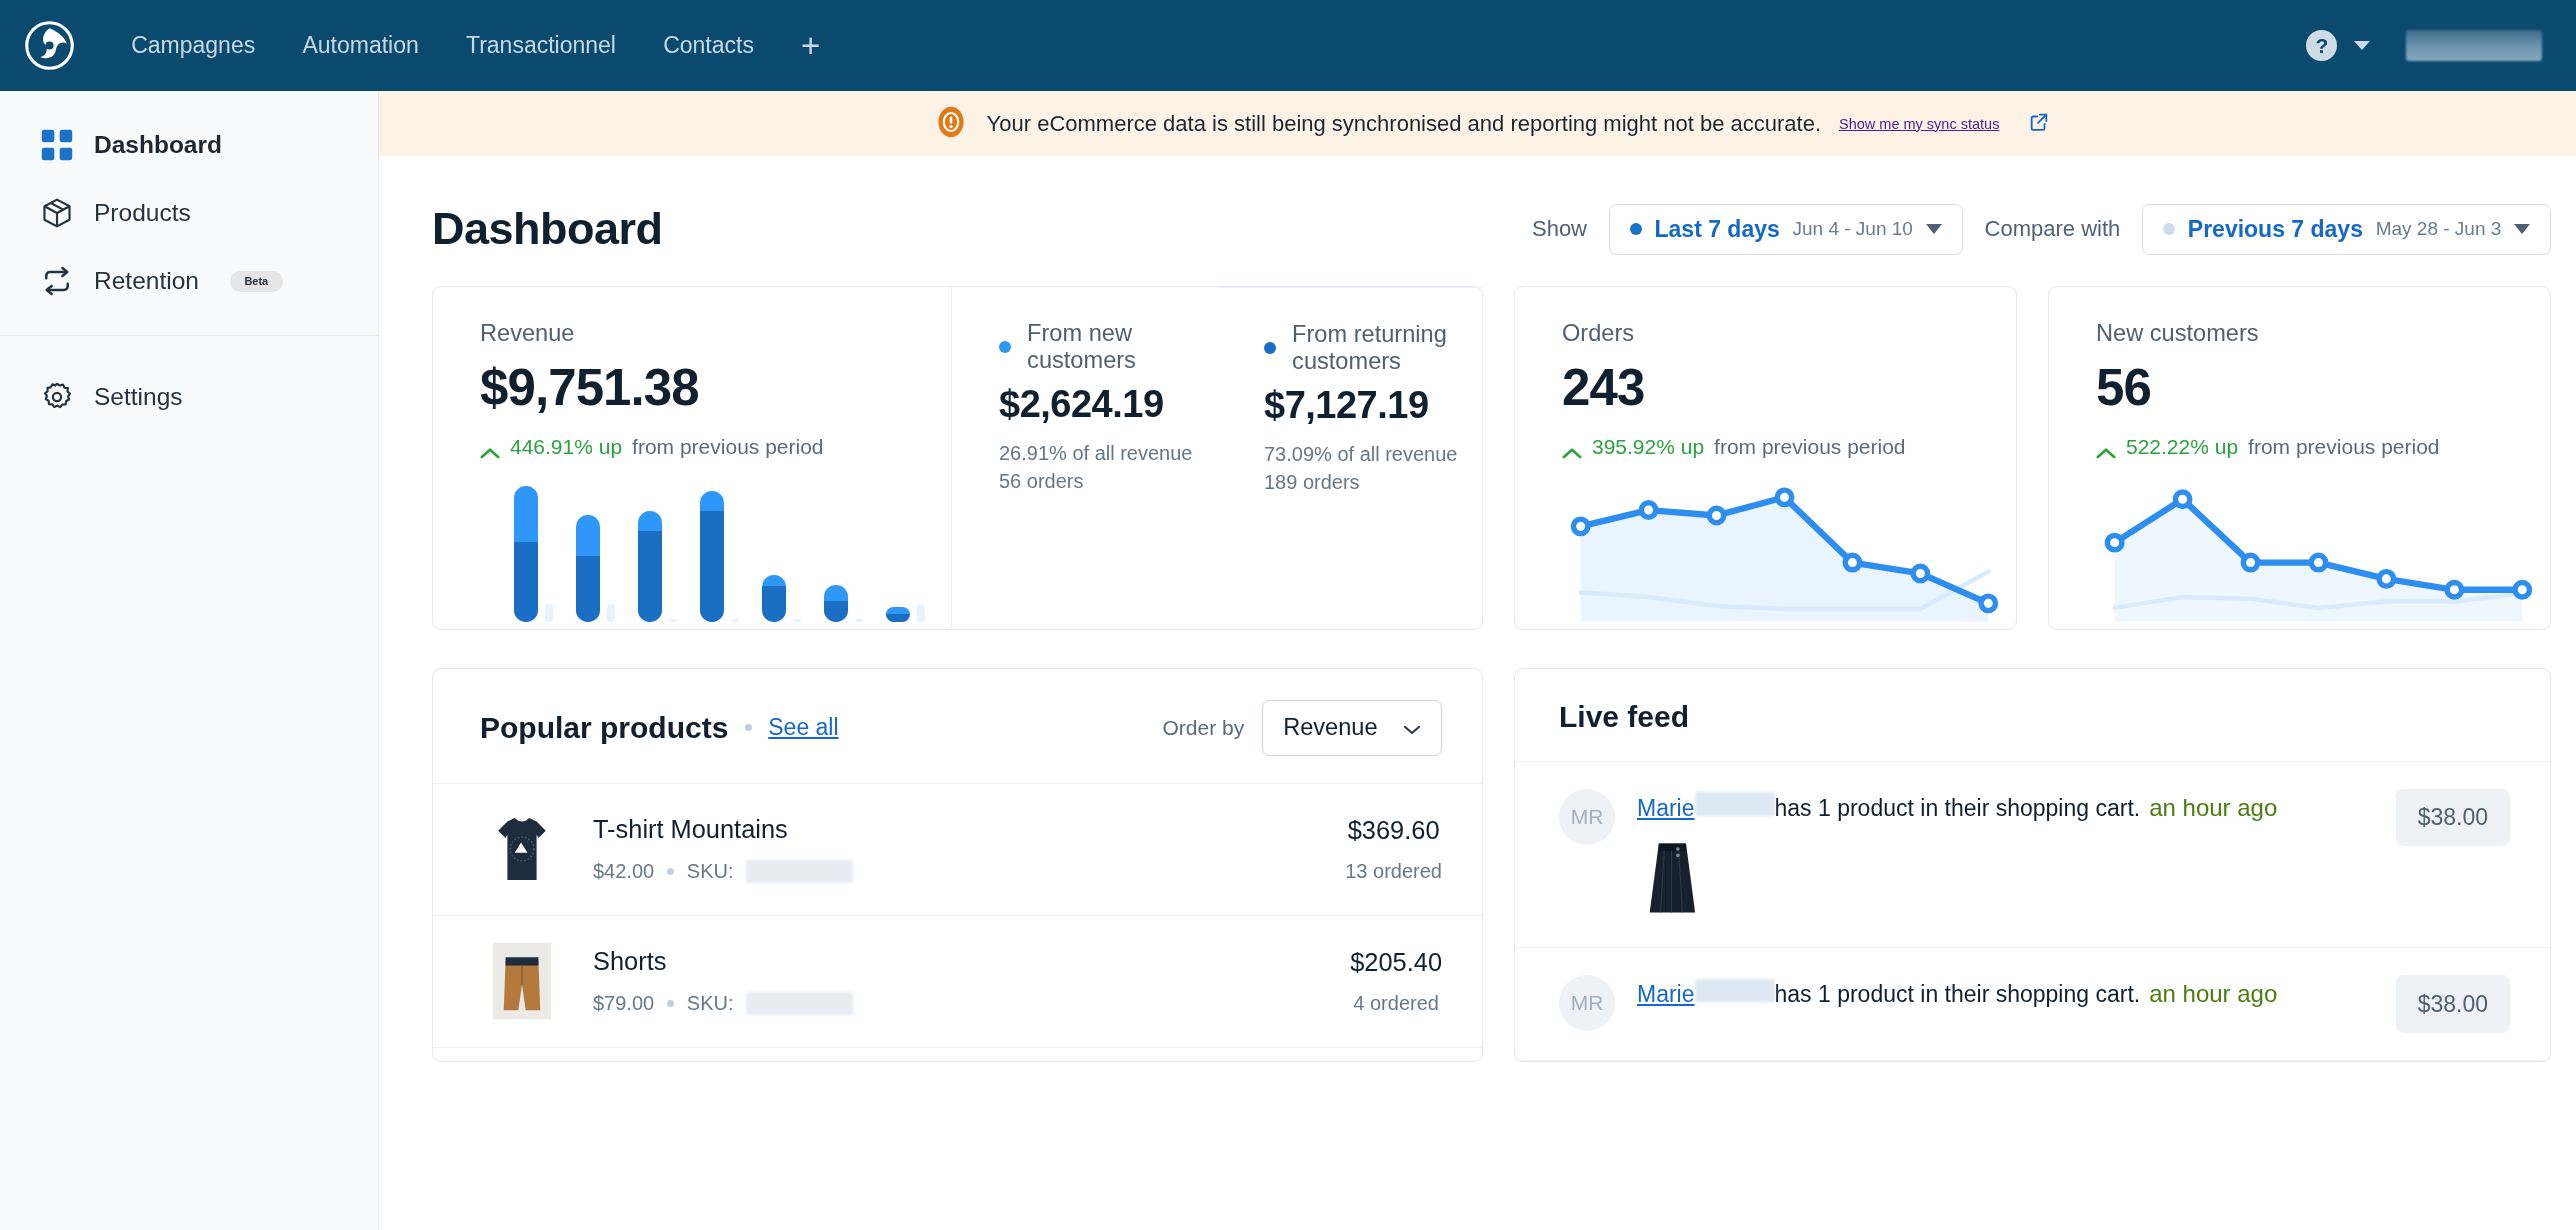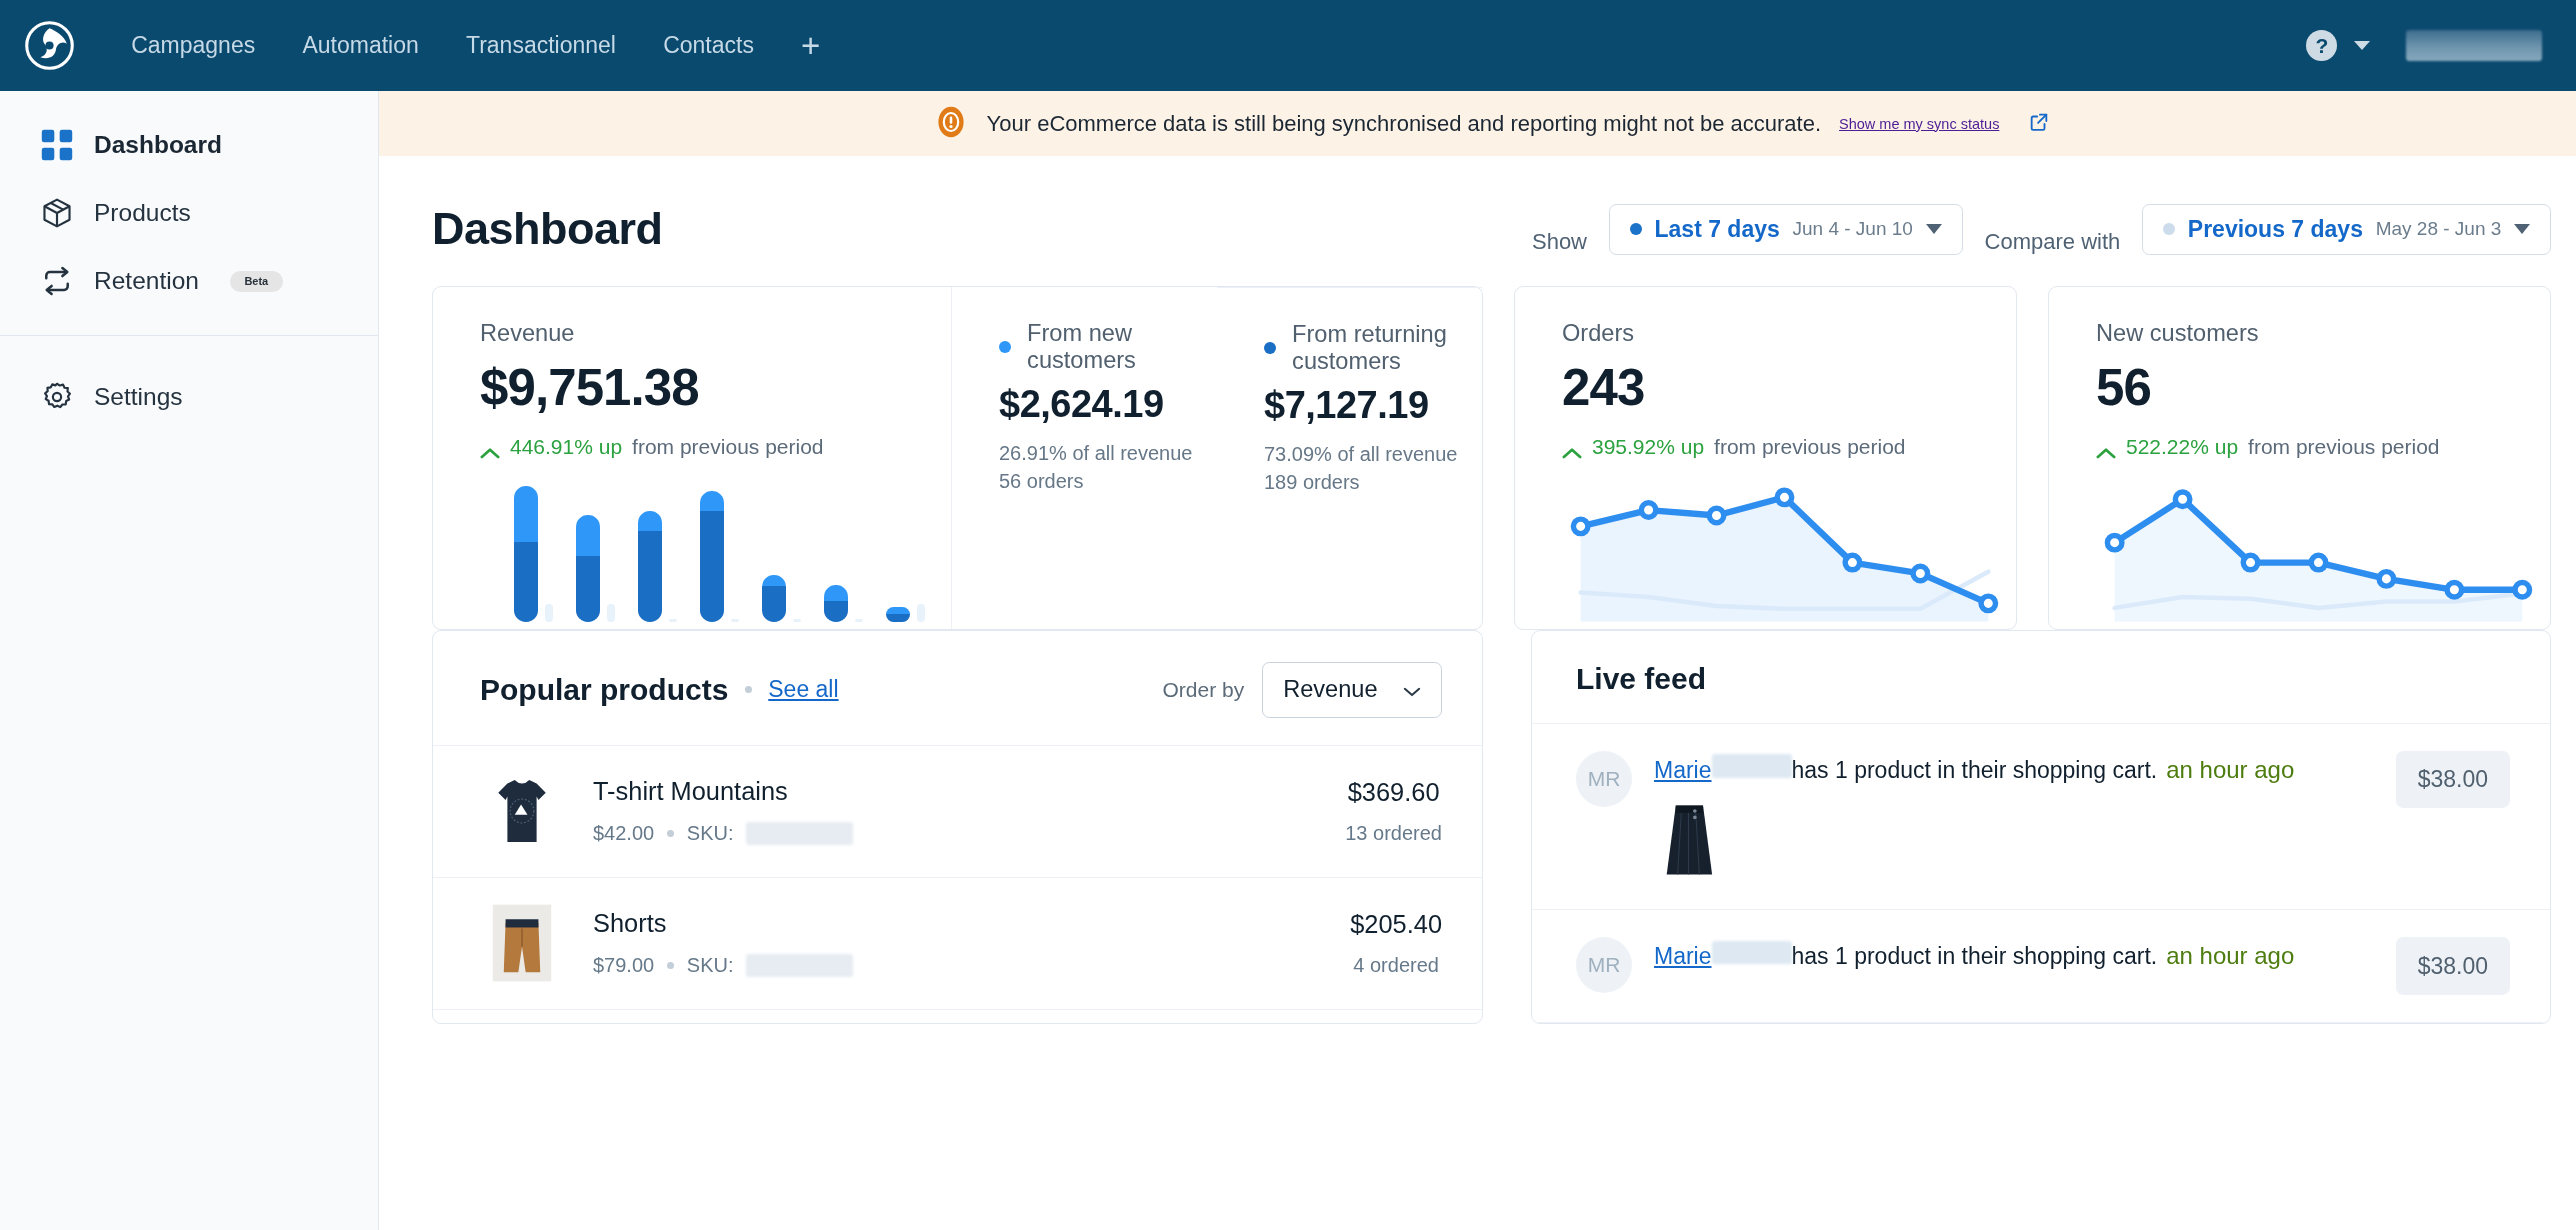--- a/index.html
+++ b/index.html
@@ -77,21 +77,21 @@
   .banner-link { color: #4c1d95; text-decoration: underline; cursor: pointer; }
   .ext-icon { margin-left: 11px; display: inline-block; vertical-align: -2.7px; cursor: pointer; }
 
   
   .page { padding: 0 53px; }
   .page-head {
     display: flex; align-items: center; justify-content: space-between;
     padding: 47px 0 31px 0;
   }
   .page-title { font-size: 45px; font-weight: bold; color: #11202e; letter-spacing: -0.5px; }
-  .date-row { display: flex; align-items: flex-end; gap: 22px; }
+  .date-row { display: flex; align-items: center; gap: 22px; }
   .date-lbl { font-size: 22px; color: #4f6274; }
   .date-box {
     border: 0.9px solid #d4dde5; border-radius: 7.3px; background: #fff;
     height: 51px; display: flex; align-items: center; gap: 12.7px;
     padding: 0 20px; cursor: pointer; min-width: 300px;
   }
   .dot { width: 11.8px; height: 11.8px; border-radius: 50%; flex: 0 0 11.8px; }
   .dot.solid { background: #1a73c9; }
   .dot.ghost { background: #ccdcea; }
   .date-main { font-size: 23px; font-weight: bold; color: #1368c9; white-space: nowrap; }
@@ -125,21 +125,21 @@
   .metric-card { flex: 1; padding: 33px 0 0 47px; }
 
   .bars { display: flex; align-items: flex-end; gap: 0; height: 163px; padding: 0 0 0 34px; }
   .barslot { width: 62px; display: flex; align-items: flex-end; gap: 7.3px; }
   .bar { width: 23.6px; border-radius: 11.8px; overflow: hidden; display: flex; flex-direction: column; justify-content: flex-end; }
   .bar-new { background: #2e97f7; width: 100%; }
   .bar-ret { background: #1a6fc4; width: 100%; }
   .bar-cmp { width: 8.2px; background: #e8f2fb; border-radius: 4.5px; }
 
   
-  .lower { display: flex; gap: 48px; }
+  .lower { display: flex; gap: 31px; margin-top: 38px; }
   .panel { background: #fff; border: 0.9px solid #e2e8ef; border-radius: 9px; overflow: hidden; }
   .products-panel { flex: 0 0 1051px; }
   .feed-panel { flex: 1; }
 
   .panel-head {
     display: flex; align-items: center; justify-content: space-between;
     padding: 31px 40px 27px 47px; border-bottom: 0.9px solid #edf1f5;
   }
   .panel-title-row { display: flex; align-items: center; gap: 16.3px; }
   .panel-title { font-size: 30px; font-weight: bold; color: #11202e; }

